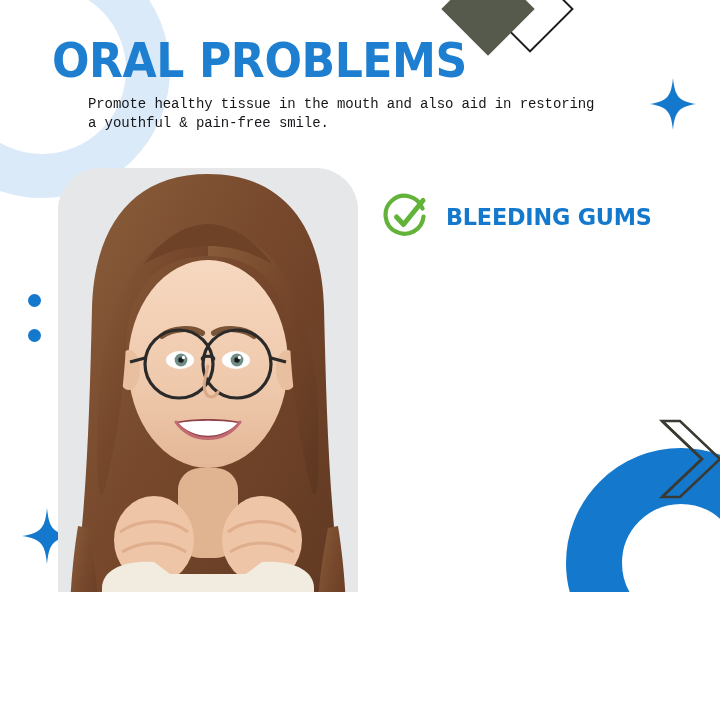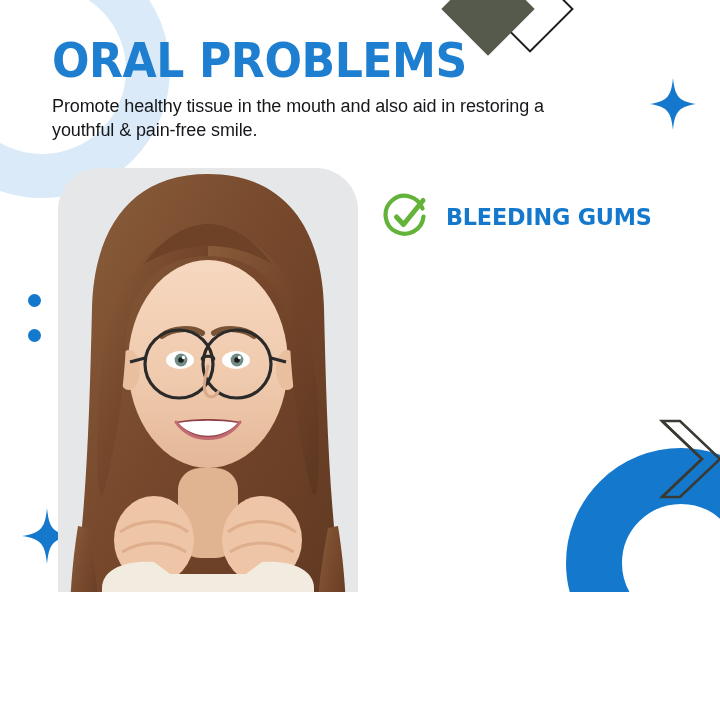--- a/index.html
+++ b/index.html
@@ -117,27 +117,28 @@
     letter-spacing: -0.5px;
     color: #1e7fd0;
     line-height: 1.02;
     transform: scaleX(0.92);
     transform-origin: left center;
     white-space: nowrap;
   }
 
   .poster-subtitle {
     margin-top: 10px;
-    font-family: Liberation Sans, sans-serif;
-    font-size: 18px;
+    font-family: Liberation Mono, monospace;
+    font-size: 14px;
     font-weight: 400;
     color: #15171a;
     line-height: 1.33;
     letter-spacing: -0.1px;
     max-width: 520px;
+    margin-left: 36px;
   }
 
   
 
   .photo-card {
     position: absolute;
     left: 58px;
     top: 168px;
     width: 300px;
     height: 498px;

